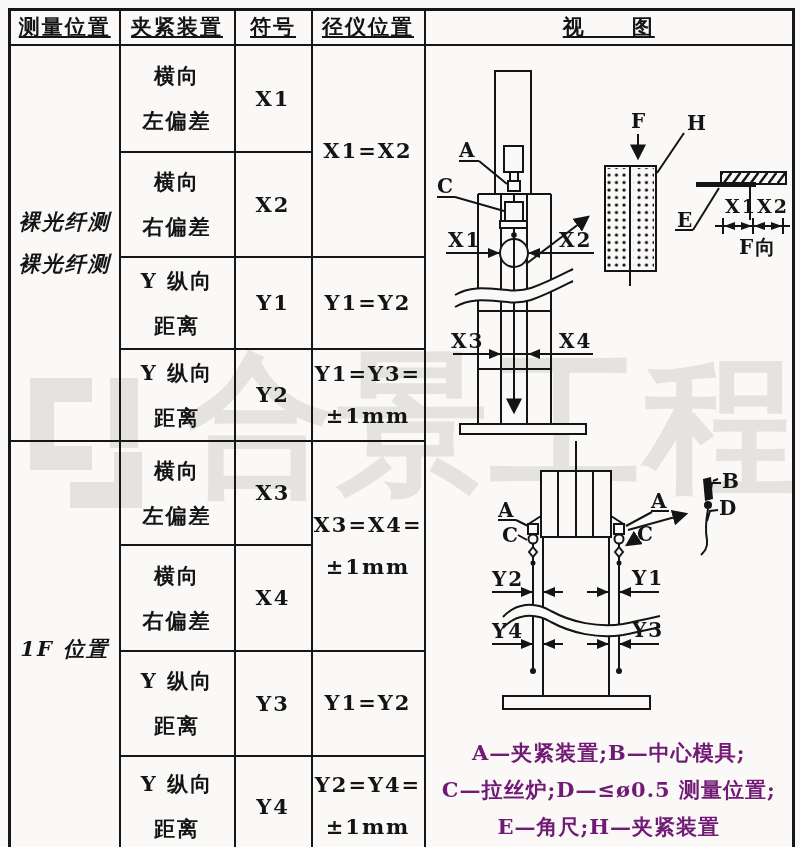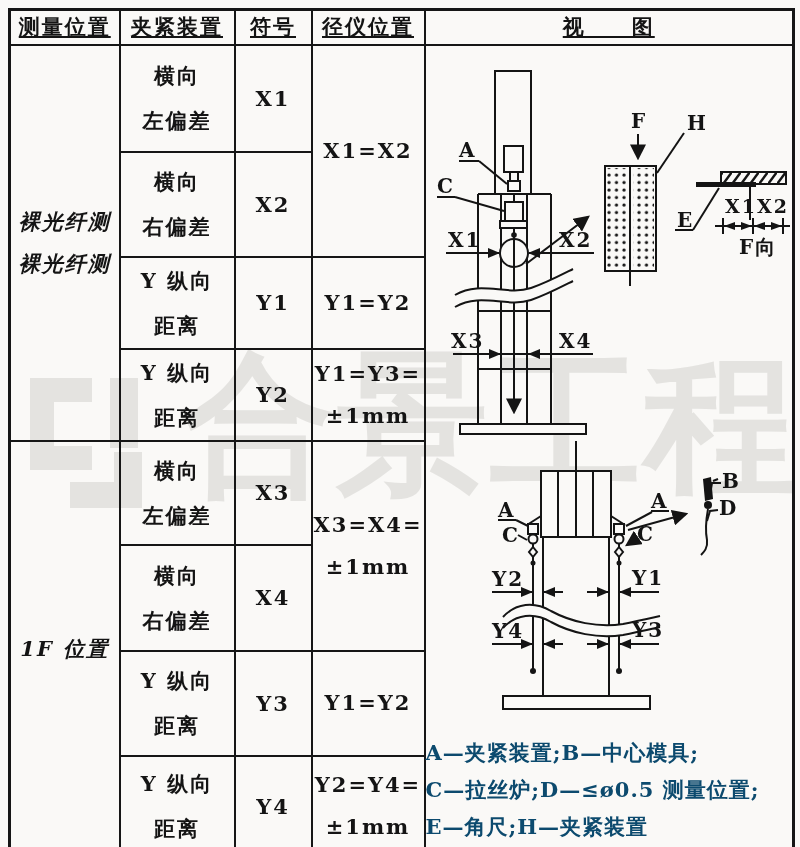--- a/index.html
+++ b/index.html
@@ -46,22 +46,22 @@
   .req{line-height:42px;letter-spacing:1px;}
   .sym{letter-spacing:1px;}
   .grp{line-height:42px;font-style:italic;}
 
   
   td.viewcell{vertical-align:top;}
   .viewwrap{position:relative;width:100%;height:797px;}
   .viewwrap svg{position:absolute;left:0;top:0;}
   .legend{
     position:absolute;left:0;top:682px;width:100%;
-    text-align:left;font-size:21px;font-weight:bold;
-    line-height:37px;letter-spacing:1px;color:#0c4a6e;
+    text-align:center;font-size:21px;font-weight:bold;
+    line-height:37px;letter-spacing:1px;color:#701a75;
   }
 
   .dg-text{font-family:"DejaVu Serif","Liberation Serif",serif;font-weight:bold;font-size:20px;fill:#141414;}
   .dg-text-sm{font-family:"DejaVu Serif","Liberation Serif",serif;font-weight:bold;font-size:19px;fill:#141414;}
 </style>
 </head>
 <body>
 
 <div class="page">
 

